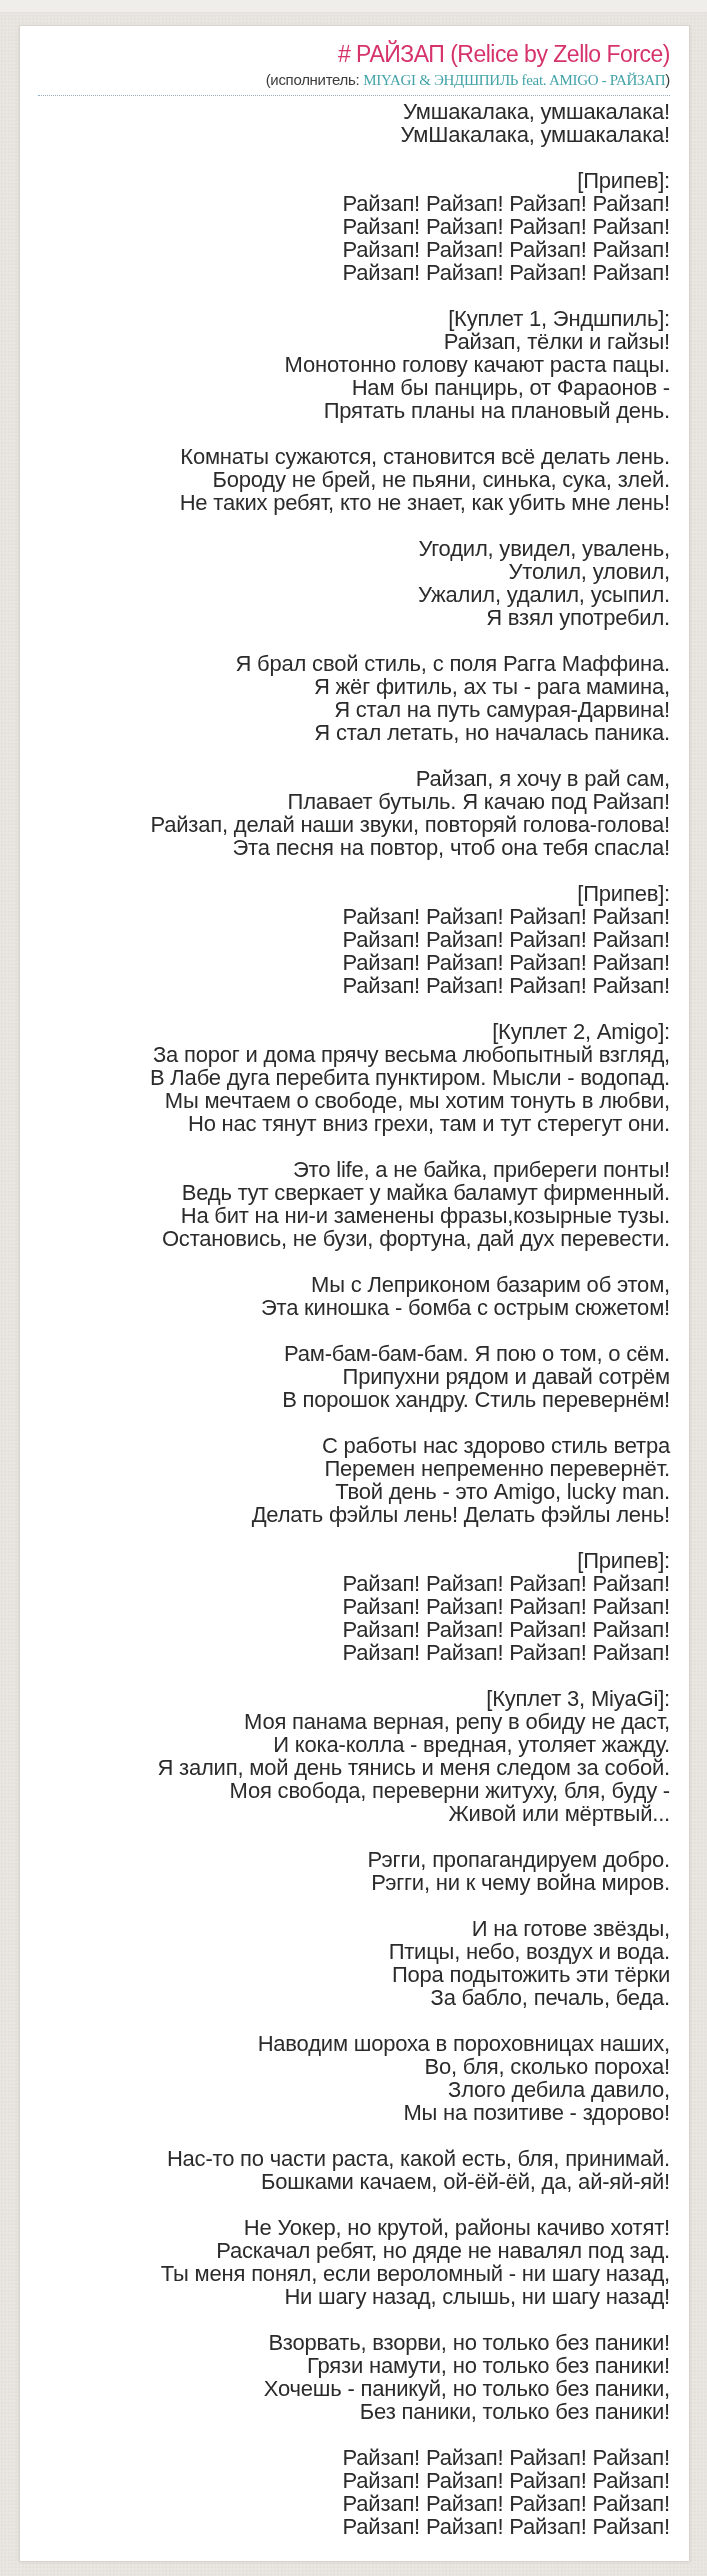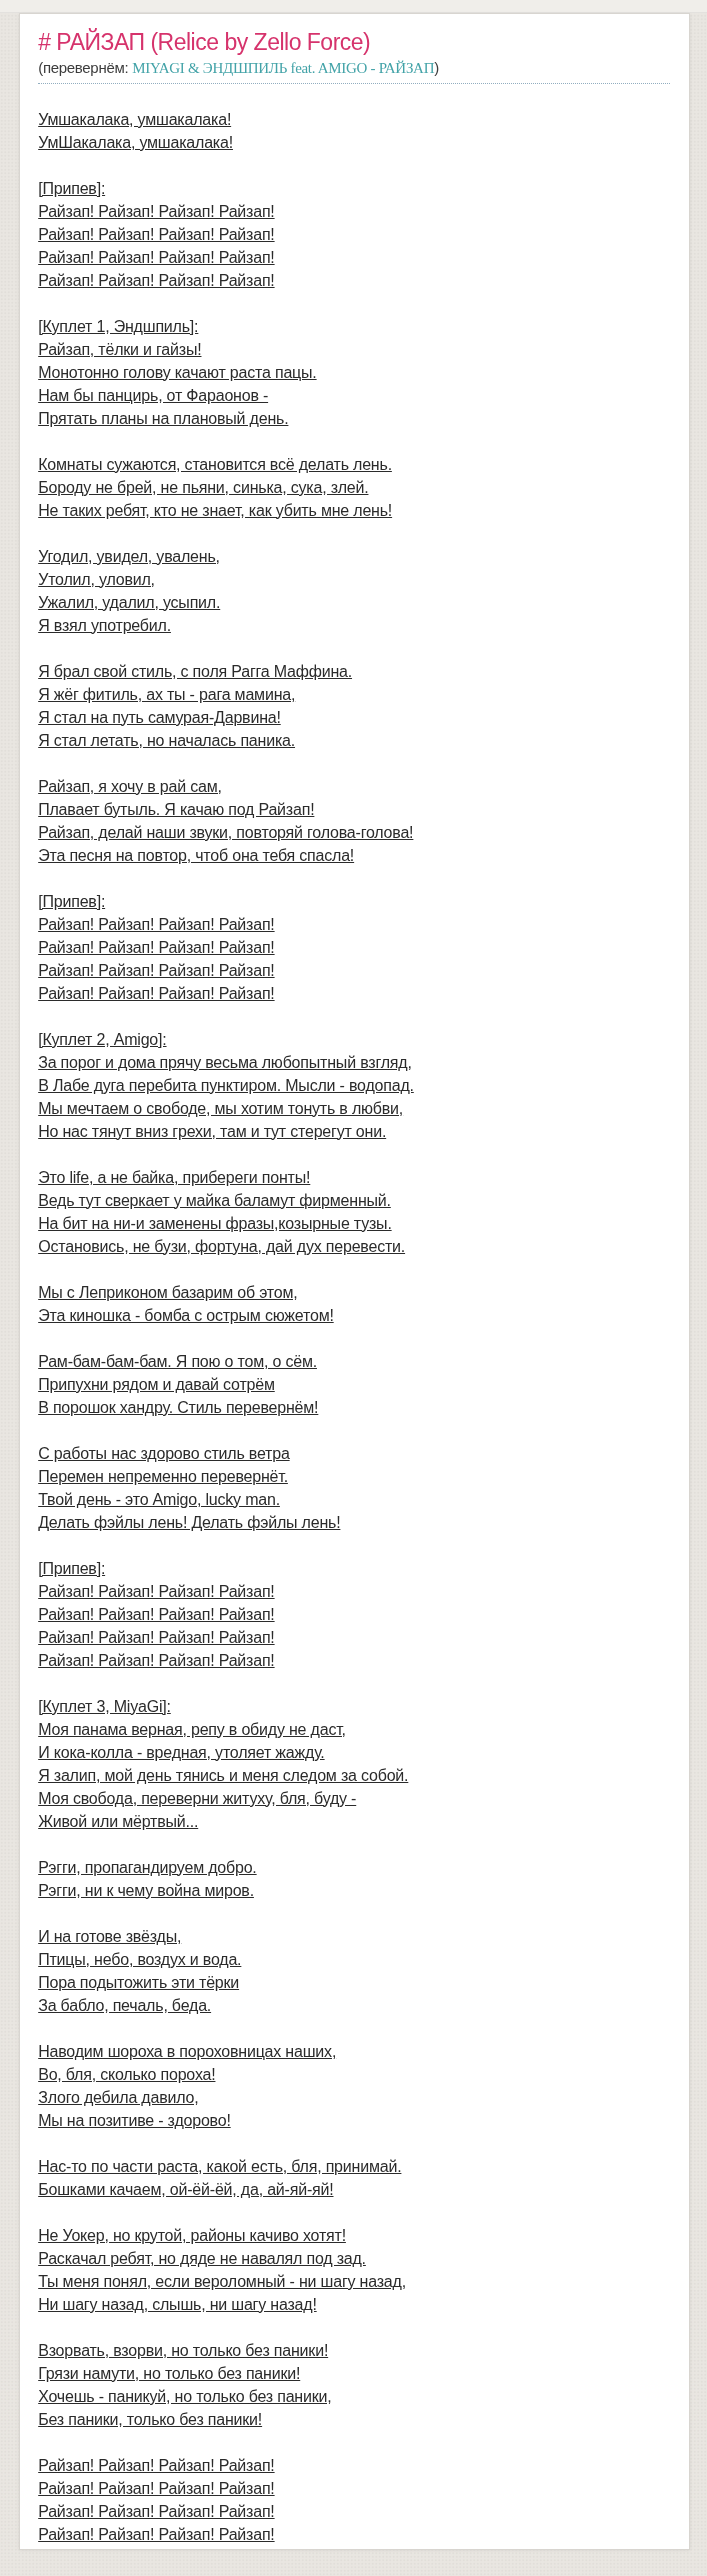--- a/index.html
+++ b/index.html
@@ -19,60 +19,60 @@
     font-family:"Liberation Sans","DejaVu Sans",sans-serif;
     background-color:var(--page_bg);
     background-image:radial-gradient(rgba(0,0,0,0.035) 0.9px, transparent 0.9px);
     background-size:3.5px 3.5px;
   }
   .top-strip{
     position:absolute;left:0;top:0;width:708px;height:11.5px;
     background:var(--top_strip);border-bottom:0.9px solid rgba(0,0,0,0.05);
   }
   .card{
-    position:absolute;left:18.6px;top:13px;width:671px;height:2537px;
+    position:absolute;left:18.6px;top:25px;width:671px;height:2537px;
     background:var(--card_bg);
     border:0.9px solid var(--card_border);
     box-shadow:0 0.9px 3.5px rgba(0,0,0,0.07);
     box-sizing:border-box;
     padding:16px 18.6px 17.7px 18.6px;
+    text-align:right;
   }
   h1.title{
     margin:0 0 3.5px 0;
     font-size:23px;line-height:25px;font-weight:400;
     letter-spacing:-0.5px;
     color:var(--title_color);
   }
   .artist-line{
     font-size:15px;line-height:17.7px;letter-spacing:-0.3px;
     color:var(--muted_text);
     padding-bottom:5.3px;
     border-bottom:0.9px dotted var(--dotted_border);
   }
   .artist-line a{
     color:var(--link_color);text-decoration:none;cursor:pointer;font-family:Liberation Serif, serif;
   }
   .lyrics{
-    margin-top:24px;
-    font-size:16px;line-height:23px;letter-spacing:-0.2px;
+    margin-top:4px;
+    font-size:22px;line-height:23px;letter-spacing:-0.2px;
     color:var(--text_color);
     white-space:pre-line;
-    text-decoration:underline;
   }
 </style>
 </head>
 <body>
 
 <div class="top-strip"></div>
 
 <div class="card">
   <h1 class="title"># РАЙЗАП (Relice by Zello Force)</h1>
 
   <div class="artist-line">
-    <span>(перевернём: </span><a>MIYAGI &amp; ЭНДШПИЛЬ feat. AMIGO - РАЙЗАП</a><span>)</span>
+    <span>(исполнитель: </span><a>MIYAGI &amp; ЭНДШПИЛЬ feat. AMIGO - РАЙЗАП</a><span>)</span>
   </div>
 
   <div class="lyrics">Умшакалака, умшакалака!
 УмШакалака, умшакалака!
 
 [Припев]:
 Райзап! Райзап! Райзап! Райзап!
 Райзап! Райзап! Райзап! Райзап!
 Райзап! Райзап! Райзап! Райзап!
 Райзап! Райзап! Райзап! Райзап!

